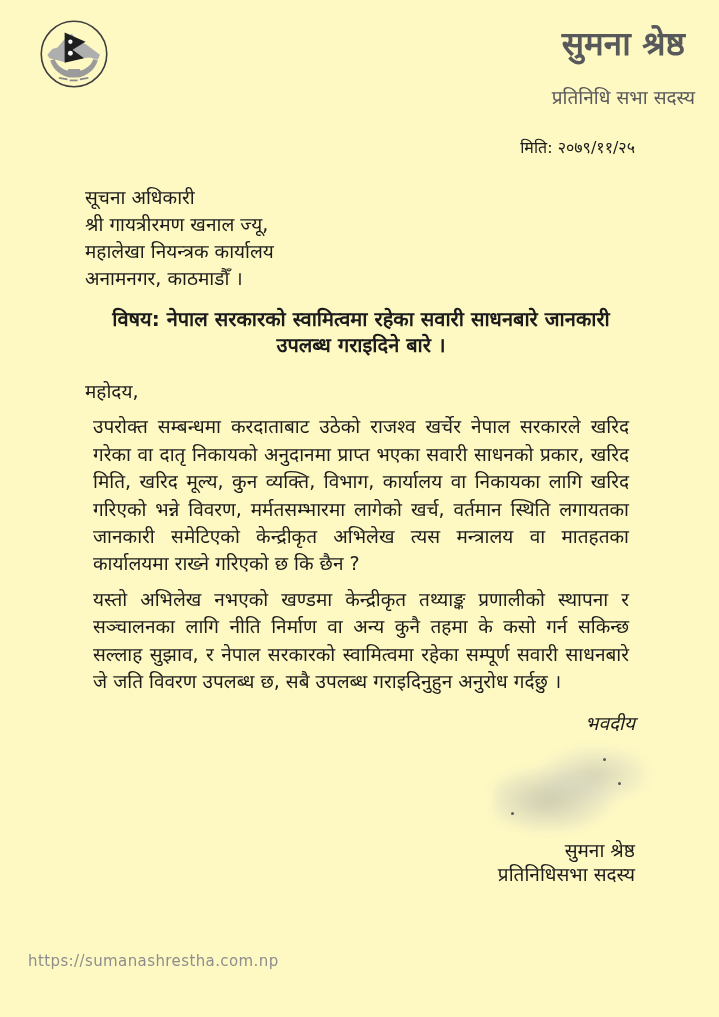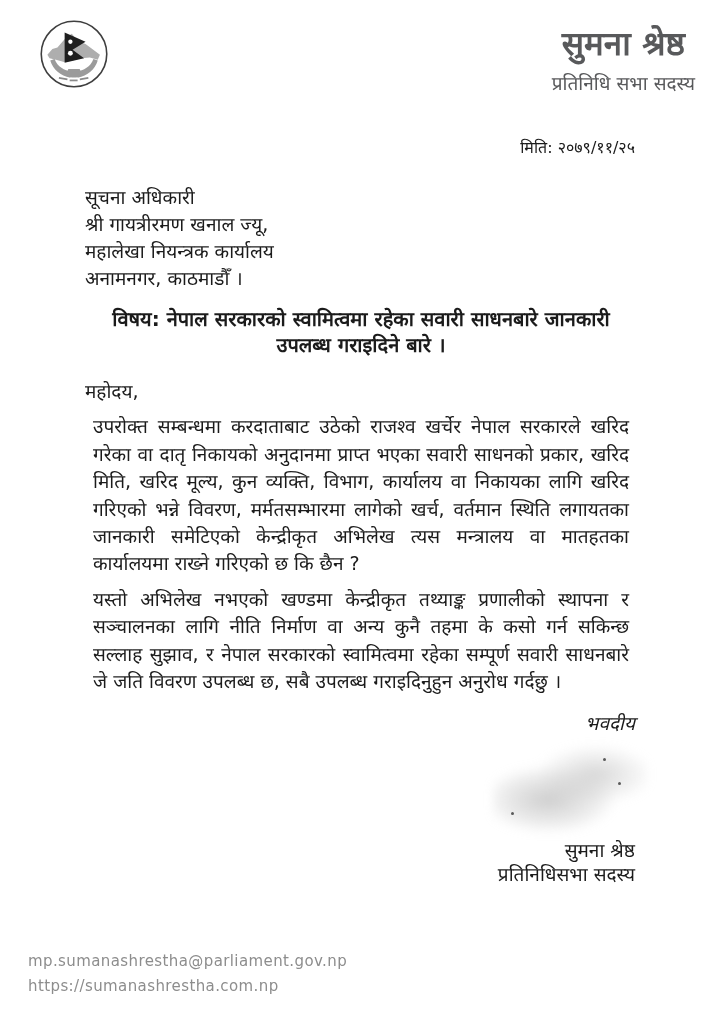--- a/index.html
+++ b/index.html
@@ -1,23 +1,23 @@
 <!DOCTYPE html>
 <html><head>
 <meta charset="utf-8">
 <style>
   html,body{margin:0;padding:0;background:#e9e9e9;}
   .page{
-    position:relative;width:719px;height:1017px;background:#ffffff;overflow:hidden;
+    position:relative;width:719px;height:1017px;background:#fef9c3;overflow:hidden;
     font-family:"DejaVu Sans",sans-serif;color:#1b1b1b;margin:0 auto;
   }
   .emblem{position:absolute;left:38px;top:18px;width:72px;height:72px;}
   .header-block{position:absolute;right:24px;top:24px;display:flex;flex-direction:column;align-items:center;}
   .header-name{font-size:33px;font-weight:bold;color:#58595b;line-height:1.2;}
-  .header-title{font-size:19px;color:#58595b;margin-top:6px;}
+  .header-title{font-size:19px;color:#58595b;margin-top:20px;}
   .date-line{position:absolute;top:136px;right:84px;font-size:16px;}
   .recipient{position:absolute;left:85px;top:184px;font-size:19px;line-height:27px;}
   .subject{position:absolute;left:85px;top:306px;width:552px;text-align:center;
     font-weight:bold;font-size:20px;line-height:26px;}
   .letter-body{position:absolute;left:85px;top:378px;width:552px;font-size:19px;line-height:27.4px;}
   .letter-body p{margin:8px;text-align:justify;}
   .letter-body p.p2{margin-top:8px;}
   .valediction{position:absolute;top:710px;right:84px;font-size:19px;font-style:italic;}
   .signature-zone{position:absolute;left:493px;top:742px;width:155px;height:90px;}
   .signature-blur{width:100%;height:100%;
@@ -88,17 +88,16 @@
     <div class="speck s2"></div>
     <div class="speck s3"></div>
   </div>
 
   <div class="signatory">
     <div>सुमना श्रेष्ठ</div>
     <div>प्रतिनिधिसभा सदस्य</div>
   </div>
 
   <div class="footer">
-    <div>mp.sumanashrestha@parliament.gov.np</div>
     <div>https://sumanashrestha.com.np</div>
   </div>
 
 </div>
 
 </body></html>

